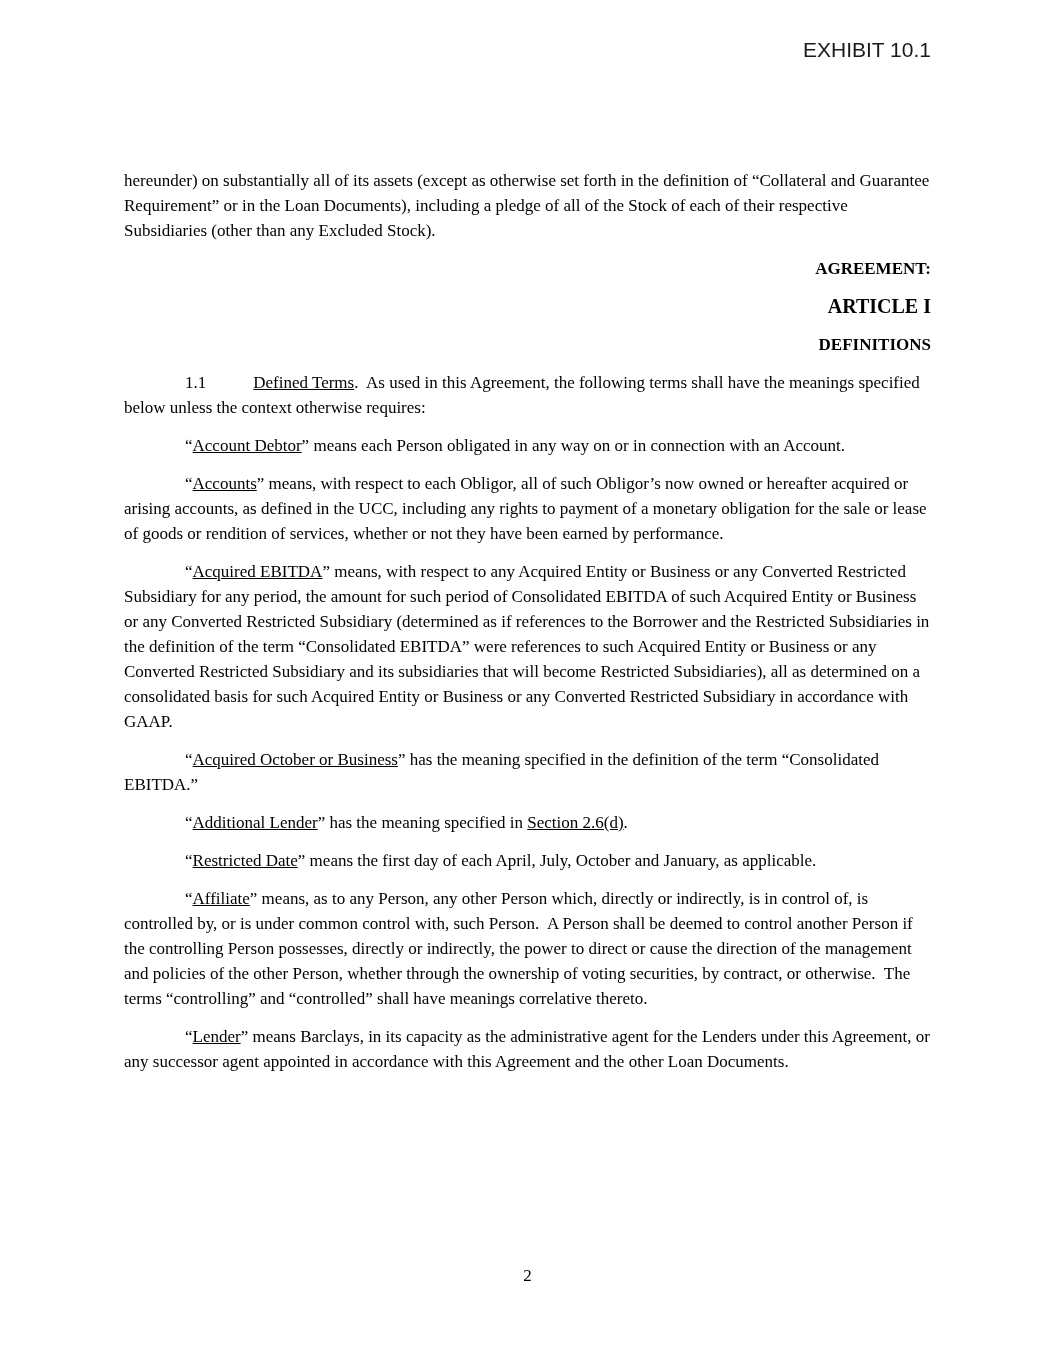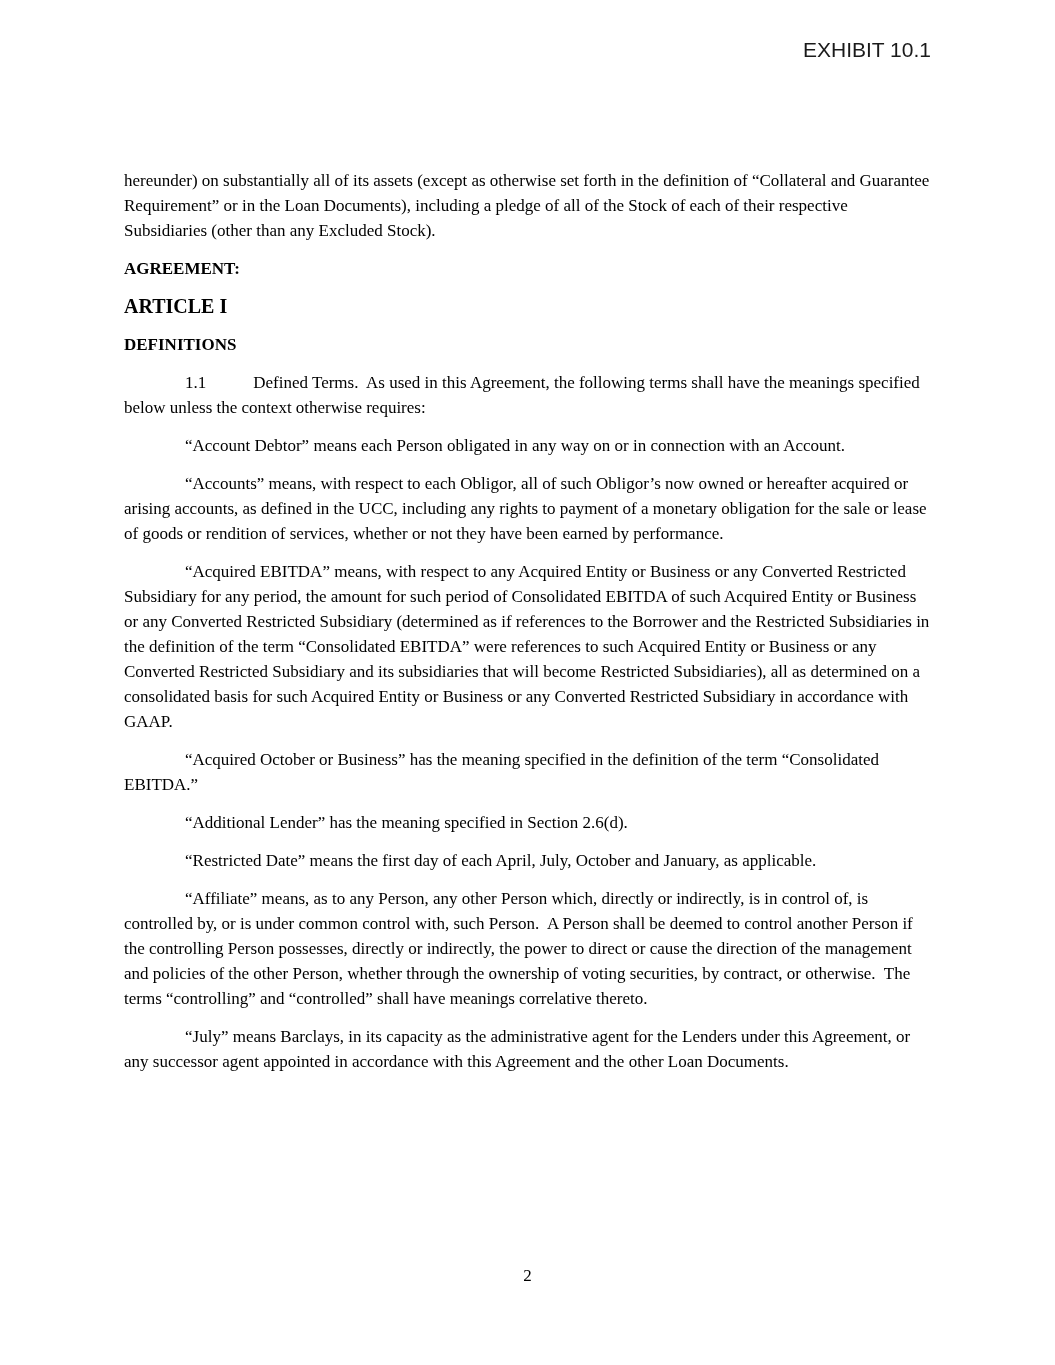--- a/index.html
+++ b/index.html
@@ -37,27 +37,28 @@
     margin-top: 43px;
   }
   .doc p {
     margin: 0 0 13px 0;
     white-space: pre-wrap;
   }
   .para.indent {
     text-indent: 61px;
   }
   .heading {
-    text-align: left;
+    text-align: right;
     font-weight: bold;
   }
   .heading.small {
     font-size: 20px;
   }
   .underlined {
+    text-decoration: underline;
     text-align: center;
   }
   .tab {
     display: inline-block;
     width: 47px;
   }
   .pagenum {
     position: absolute;
     top: 1263px;
     left: 0;
@@ -78,17 +79,17 @@
       <p class="heading small"><span>ARTICLE I</span></p>
       <p class="heading"><span>DEFINITIONS</span></p>
       <p class="para indent"><span>1.1</span><span class="tab"></span><span class="underlined">Defined Terms</span><span>.  As used in this Agreement, the following terms shall have the meanings specified below unless the context otherwise requires:</span></p>
       <p class="para indent"><span>“</span><span class="underlined">Account Debtor</span><span>” means each Person obligated in any way on or in connection with an Account.</span></p>
       <p class="para indent"><span>“</span><span class="underlined">Accounts</span><span>” means, with respect to each Obligor, all of such Obligor’s now owned or hereafter acquired or arising accounts, as defined in the UCC, including any rights to payment of a monetary obligation for the sale or lease of goods or rendition of services, whether or not they have been earned by performance.</span></p>
       <p class="para indent"><span>“</span><span class="underlined">Acquired EBITDA</span><span>” means, with respect to any Acquired Entity or Business or any Converted Restricted Subsidiary for any period, the amount for such period of Consolidated EBITDA of such Acquired Entity or Business or any Converted Restricted Subsidiary (determined as if references to the Borrower and the Restricted Subsidiaries in the definition of the term “Consolidated EBITDA” were references to such Acquired Entity or Business or any Converted Restricted Subsidiary and its subsidiaries that will become Restricted Subsidiaries), all as determined on a consolidated basis for such Acquired Entity or Business or any Converted Restricted Subsidiary in accordance with GAAP.</span></p>
       <p class="para indent"><span>“</span><span class="underlined">Acquired October or Business</span><span>” has the meaning specified in the definition of the term “Consolidated EBITDA.”</span></p>
       <p class="para indent"><span>“</span><span class="underlined">Additional Lender</span><span>” has the meaning specified in </span><span class="underlined">Section 2.6(d)</span><span>.</span></p>
       <p class="para indent"><span>“</span><span class="underlined">Restricted Date</span><span>” means the first day of each April, July, October and January, as applicable.</span></p>
       <p class="para indent"><span>“</span><span class="underlined">Affiliate</span><span>” means, as to any Person, any other Person which, directly or indirectly, is in control of, is controlled by, or is under common control with, such Person.  A Person shall be deemed to control another Person if the controlling Person possesses, directly or indirectly, the power to direct or cause the direction of the management and policies of the other Person, whether through the ownership of voting securities, by contract, or otherwise.  The terms “controlling” and “controlled” shall have meanings correlative thereto.</span></p>
-      <p class="para indent"><span>“</span><span class="underlined">July</span><span>” means Barclays, in its capacity as the administrative agent for the Lenders under this Agreement, or any successor agent appointed in accordance with this Agreement and the other Loan Documents.</span></p>
+      <p class="para indent"><span>“</span><span class="underlined">Lender</span><span>” means Barclays, in its capacity as the administrative agent for the Lenders under this Agreement, or any successor agent appointed in accordance with this Agreement and the other Loan Documents.</span></p>
     </div>
 
   <div class="pagenum">2</div>
 </div>
 
 </body></html>

